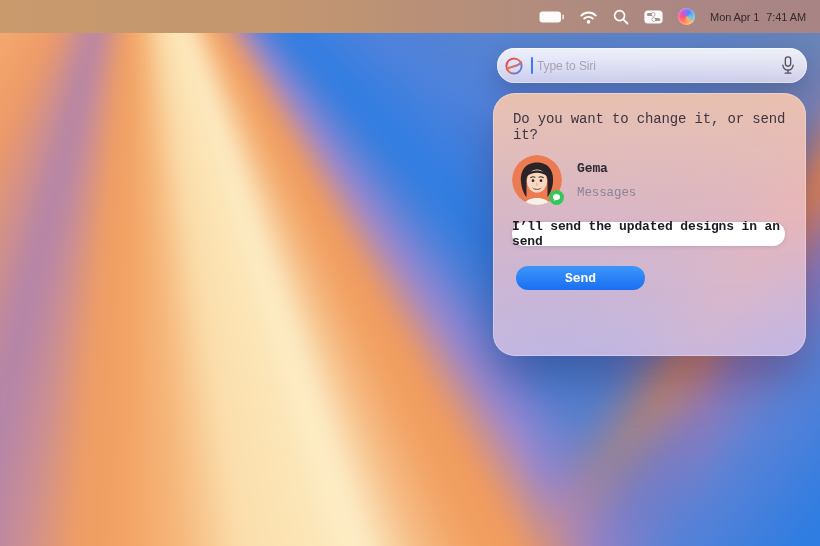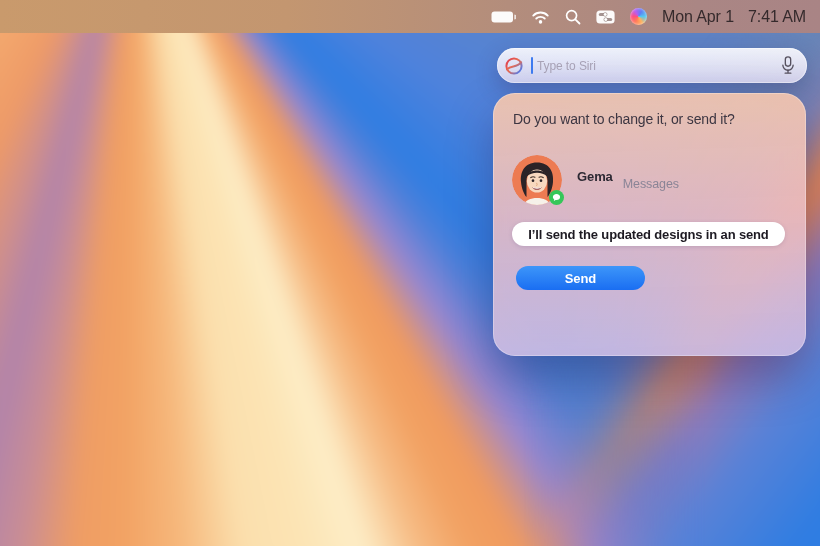--- a/index.html
+++ b/index.html
@@ -32,54 +32,55 @@
     background:linear-gradient(90deg,#c99a6c 0%,#c39670 35%,#b38d7c 62%,#aa8684 85%,#a98485 100%);
     display:flex;align-items:center;justify-content:flex-end;
     padding-right:14px;box-sizing:border-box;gap:15px;
   }
   .mb-icon{display:flex;align-items:center;justify-content:center;height:20px;}
   .siri-disc{
     width:17px;height:17px;border-radius:50%;
     background:conic-gradient(from 210deg,#ff7a59,#ff4f81,#b85cf0,#5d7ff5,#53c7f0,#ffb25e,#ff7a59);
     box-shadow:inset 0 0 3px rgba(255,255,255,.65);
   }
-  .clock{display:flex;gap:14px;font-size:16px;font-weight:500;color:#352a2c;letter-spacing:-.1px;}
+  .clock{display:flex;gap:7px;font-size:11px;font-weight:500;color:#352a2c;letter-spacing:-.1px;}
   
   .siri-pill{
     position:absolute;left:497px;top:48px;width:310px;height:35px;
     border-radius:17.5px;box-sizing:border-box;
     background:linear-gradient(180deg,rgba(254,253,255,.9) 0%,rgba(228,222,244,.85) 100%);
     backdrop-filter:blur(12px);
     box-shadow:0 8px 22px rgba(55,40,95,.30),inset 0 0 0 1px rgba(255,255,255,.45);
     display:flex;align-items:center;padding:0 11px 0 7px;
   }
   .siri-glyph{width:20px;height:20px;flex:0 0 auto;}
   .cursor{width:2px;height:17px;background:#3e7bf0;margin:0 4px 0 7px;border-radius:1px;}
   .placeholder{font-size:12px;color:#a8a2b6;letter-spacing:-.1px;flex:1 1 auto;}
   .mic{flex:0 0 auto;display:flex;align-items:center;}
   
   .card{
     position:absolute;left:493px;top:93px;width:313px;height:263px;
     border-radius:22px;box-sizing:border-box;
     background:linear-gradient(178deg,rgba(246,199,172,.92) 0%,rgba(233,188,194,.9) 46%,rgba(201,187,228,.92) 100%);
     backdrop-filter:blur(16px) saturate(1.15);
     box-shadow:0 22px 45px rgba(48,34,88,.38),inset 0 0 0 1px rgba(255,255,255,.28);
+    font-family:Liberation Mono, monospace;
   }
   .prompt{
     position:absolute;left:20px;top:18px;width:273px;
     font-size:14px;font-weight:500;color:#3d3642;letter-spacing:-.15px;
   }
   .contact-row{position:absolute;left:19px;top:62px;height:50px;display:flex;align-items:center;gap:15px;}
   .avatar{position:relative;width:50px;height:50px;flex:0 0 auto;}
   .avatar svg{display:block;}
   .badge{
     position:absolute;right:-2px;bottom:0;width:15px;height:15px;border-radius:50%;
     background:#35c759;display:flex;align-items:center;justify-content:center;
   }
-  .contact-text{display:flex;flex-direction:row;gap:10px;}
+  .contact-text{display:flex;flex-direction:column;gap:2px;}
   .contact-name{font-size:13px;font-weight:700;color:#2d2933;letter-spacing:-.1px;}
   .contact-app{font-size:12.5px;color:#8a8496;letter-spacing:-.1px;margin-top:8px;}
   .message-field{
     position:absolute;left:19px;top:129px;width:273px;height:24px;
     background:#fff;border-radius:12px;
     display:flex;align-items:center;justify-content:center;
     font-size:13px;font-weight:600;color:#1d1a22;letter-spacing:-.15px;
     box-shadow:0 1px 4px rgba(80,60,110,.18);
   }
   .btn-row{position:absolute;left:23px;top:173px;width:266px;display:flex;gap:9px;}

